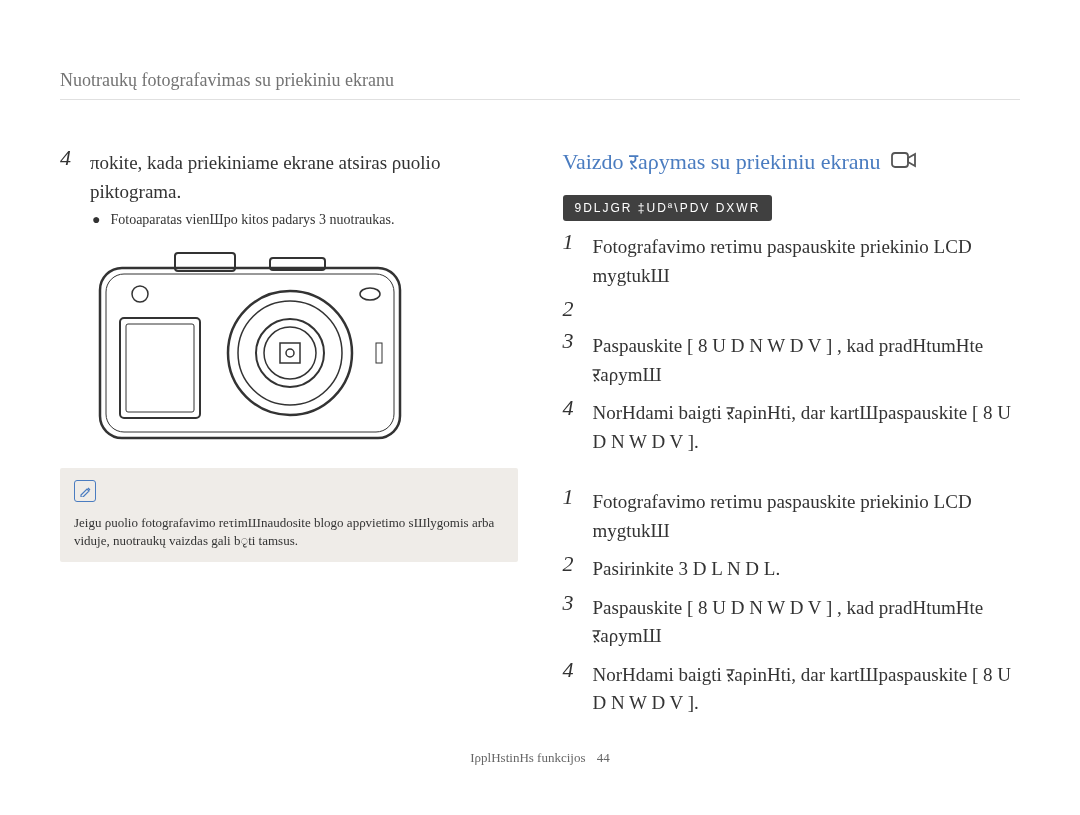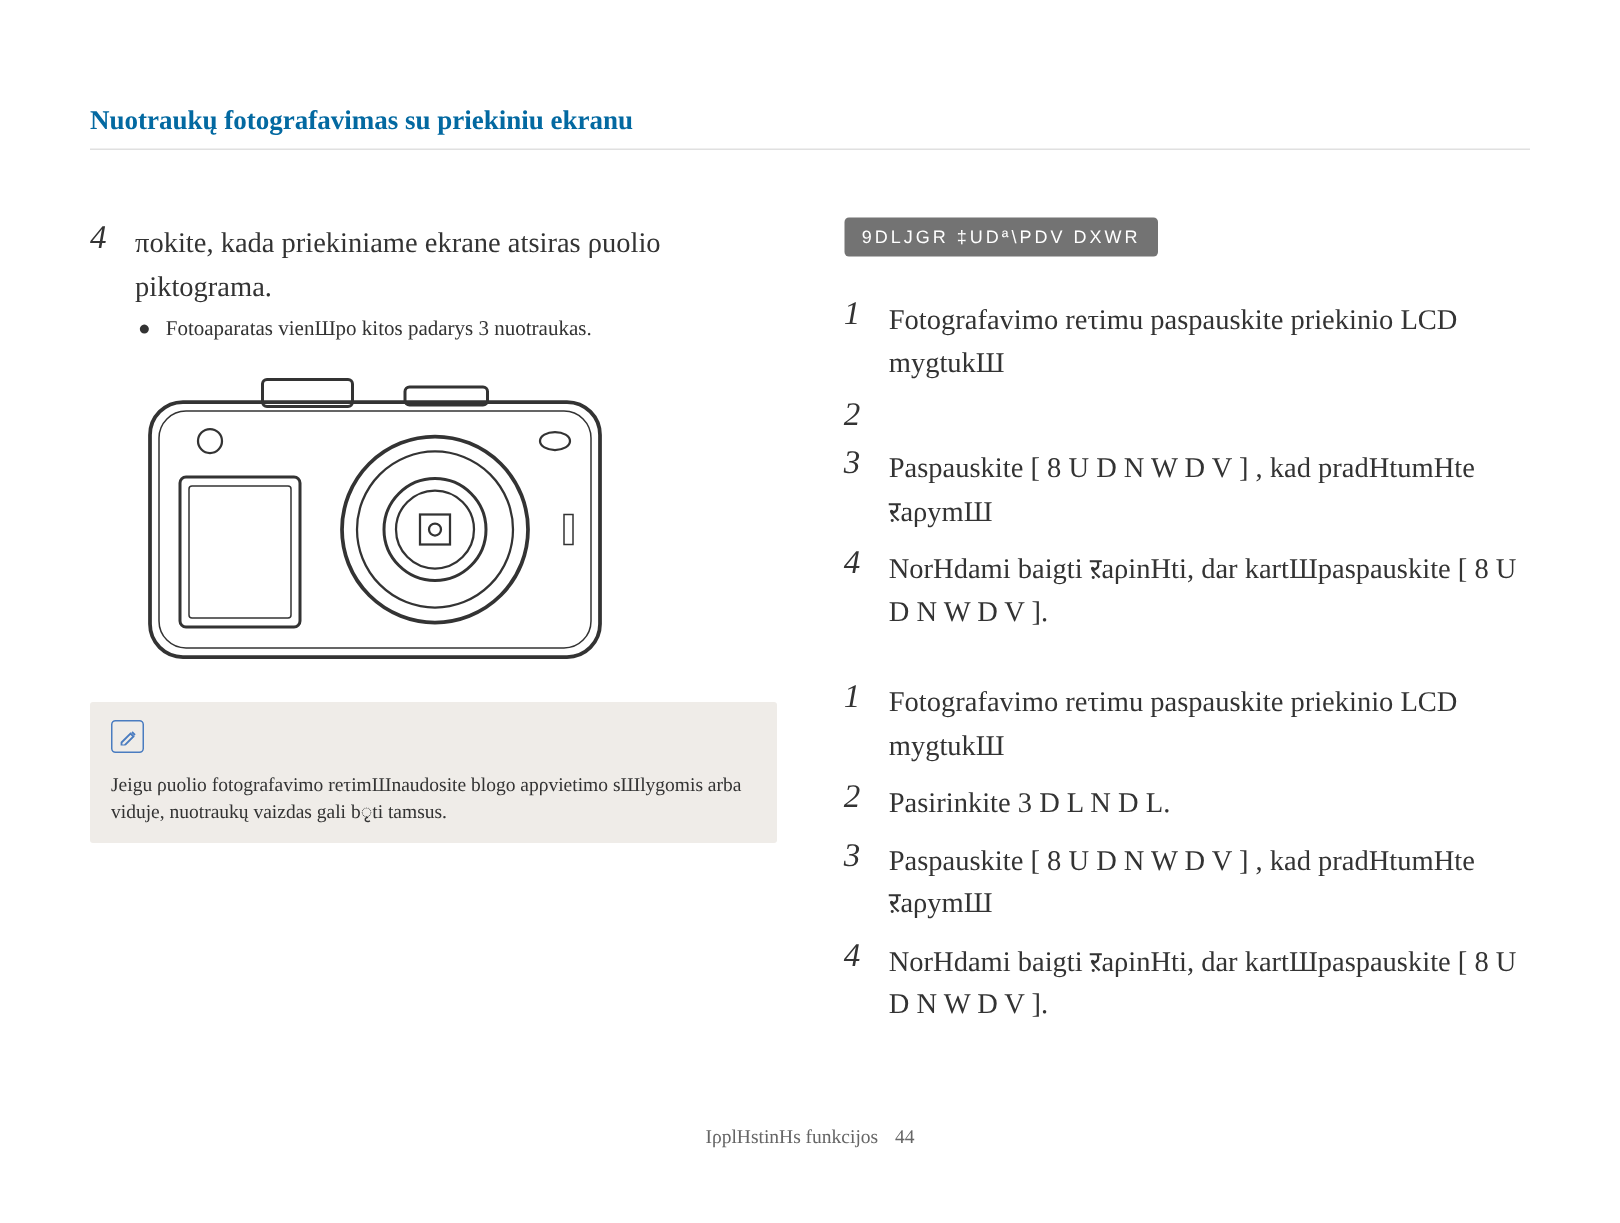--- a/index.html
+++ b/index.html
@@ -10,22 +10,22 @@
     font-family: Georgia, 'Times New Roman', serif;
     color: #333;
     background: #fff;
     position: relative;
   }
   .page {
     padding: 70px 60px 40px 60px;
   }
   .page-header {
     font-size: 18px;
-    color: #0369a1;
-    font-weight: 700;
+    color: #737373;
+    font-weight: 400;
     border-bottom: 1px solid #e0e0e0;
     padding-bottom: 8px;
     margin-bottom: 45px;
     font-style: normal;
   }
   .columns {
     display: flex;
     gap: 45px;
   }
   .col-left, .col-right {
@@ -102,27 +102,27 @@
     font-weight: 300;
     margin-bottom: 20px;
     display: flex;
     align-items: center;
     gap: 10px;
   }
   .video-icon {
     display: inline-flex;
   }
   .dark-bar {
-    background: #737373;
+    background: #404040;
     color: #fff;
     font-size: 12px;
     letter-spacing: 2px;
     padding: 6px 12px;
     border-radius: 3px;
-    margin-bottom: 25px;
+    margin-bottom: 8px;
     display: inline-block;
     font-family: sans-serif;
   }
   .step-group {
     margin-bottom: 28px;
   }
   .footer {
     text-align: center;
     font-size: 13px;
     color: #666;
@@ -176,20 +176,29 @@
         <div class="note-icon">
           <svg width="12" height="12" viewBox="0 0 12 12">
               <path d="M2 10 L8 4 L10 6 L4 12 L2 12 Z M9 3 L11 5" stroke="#4a7cc0" stroke-width="1.2" fill="none"></path>
             </svg>
         </div>
         <div class="note-text">Jeigu ρuolio fotografavimo reτimШnaudosite blogo apρvietimo sШlygomis arba viduje, nuotraukų vaizdas gali bृti tamsus.</div>
       </div>
     </div>
 
     <div class="col-right">
+      <div class="section-title">
+        <span>Vaizdo ऱaρymas su priekiniu ekranu</span>
+        <span class="video-icon">
+          <svg width="26" height="20" viewBox="0 0 26 20">
+            <rect x="1" y="3" width="16" height="14" rx="3" fill="none" stroke="#555" stroke-width="1.8"></rect>
+            <path d="M17 8 L24 4 L24 16 L17 12 Z" fill="none" stroke="#555" stroke-width="1.8"></path>
+          </svg>
+        </span>
+      </div>
 
       <div class="step-group">
         <div class="dark-bar">9DLJGR ‡UDª\PDV DXWR</div>
         <div class="step-row">
           <div class="step-num">1</div>
           <div class="step-text">Fotografavimo reτimu paspauskite priekinio LCD mygtukШ</div>
         </div>
         <div class="step-row">
           <div class="step-num">2</div>
         </div>

